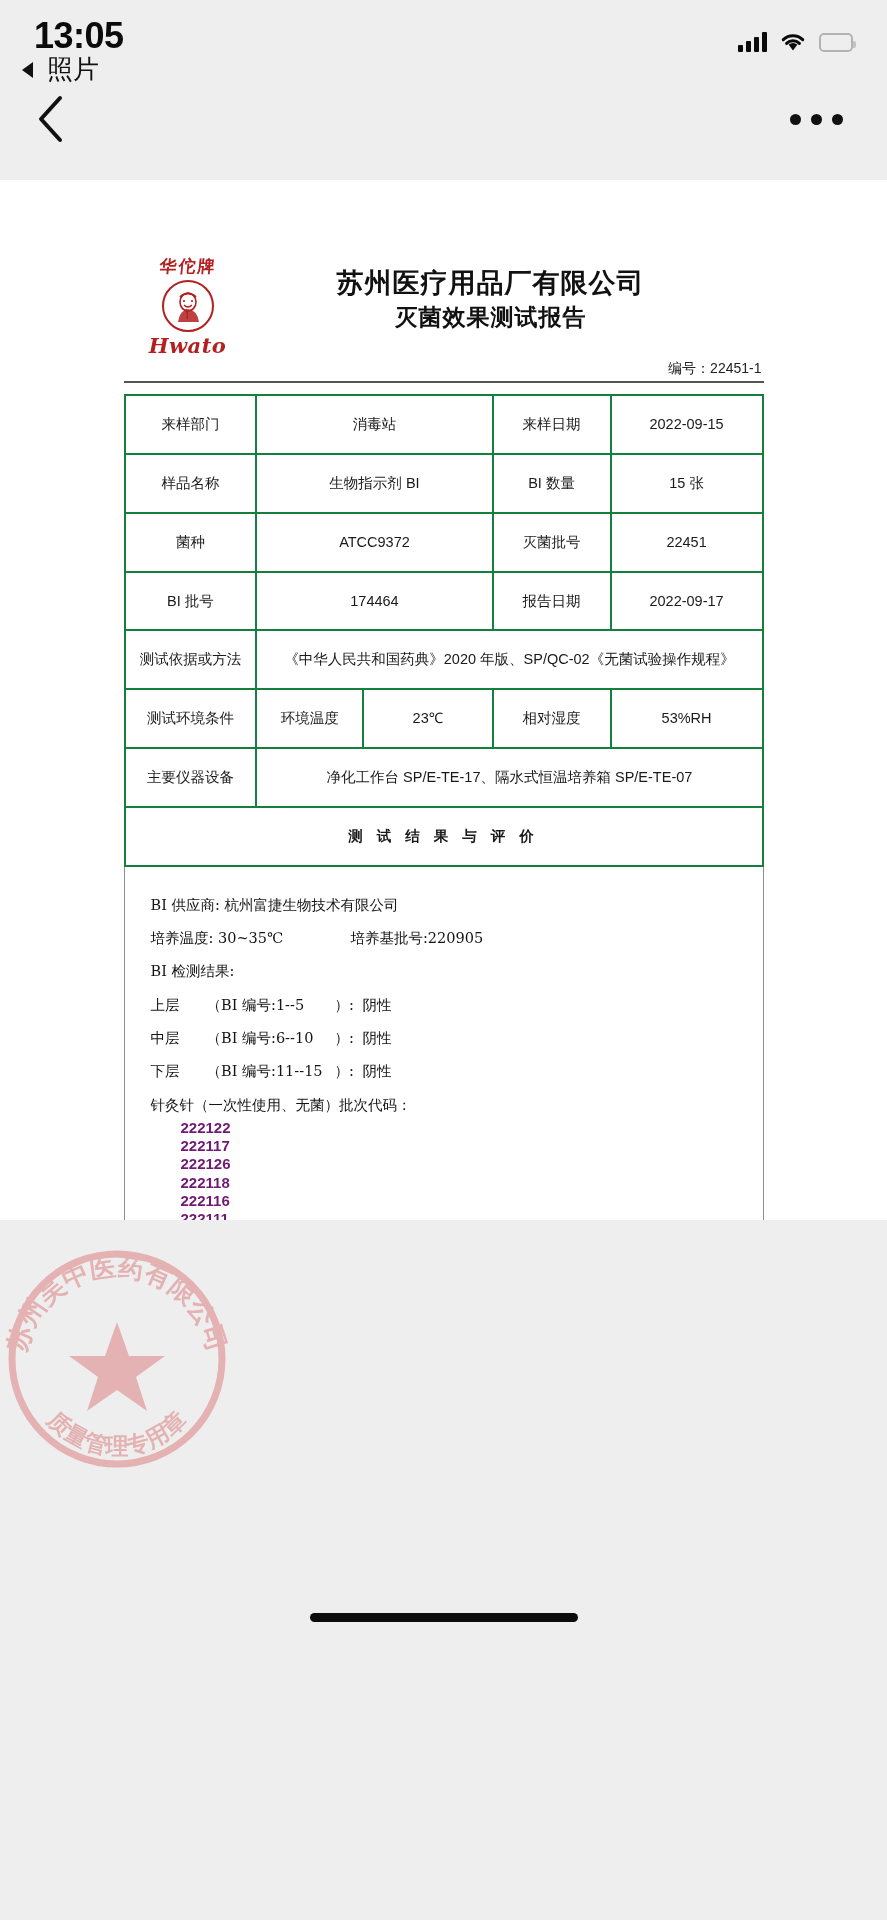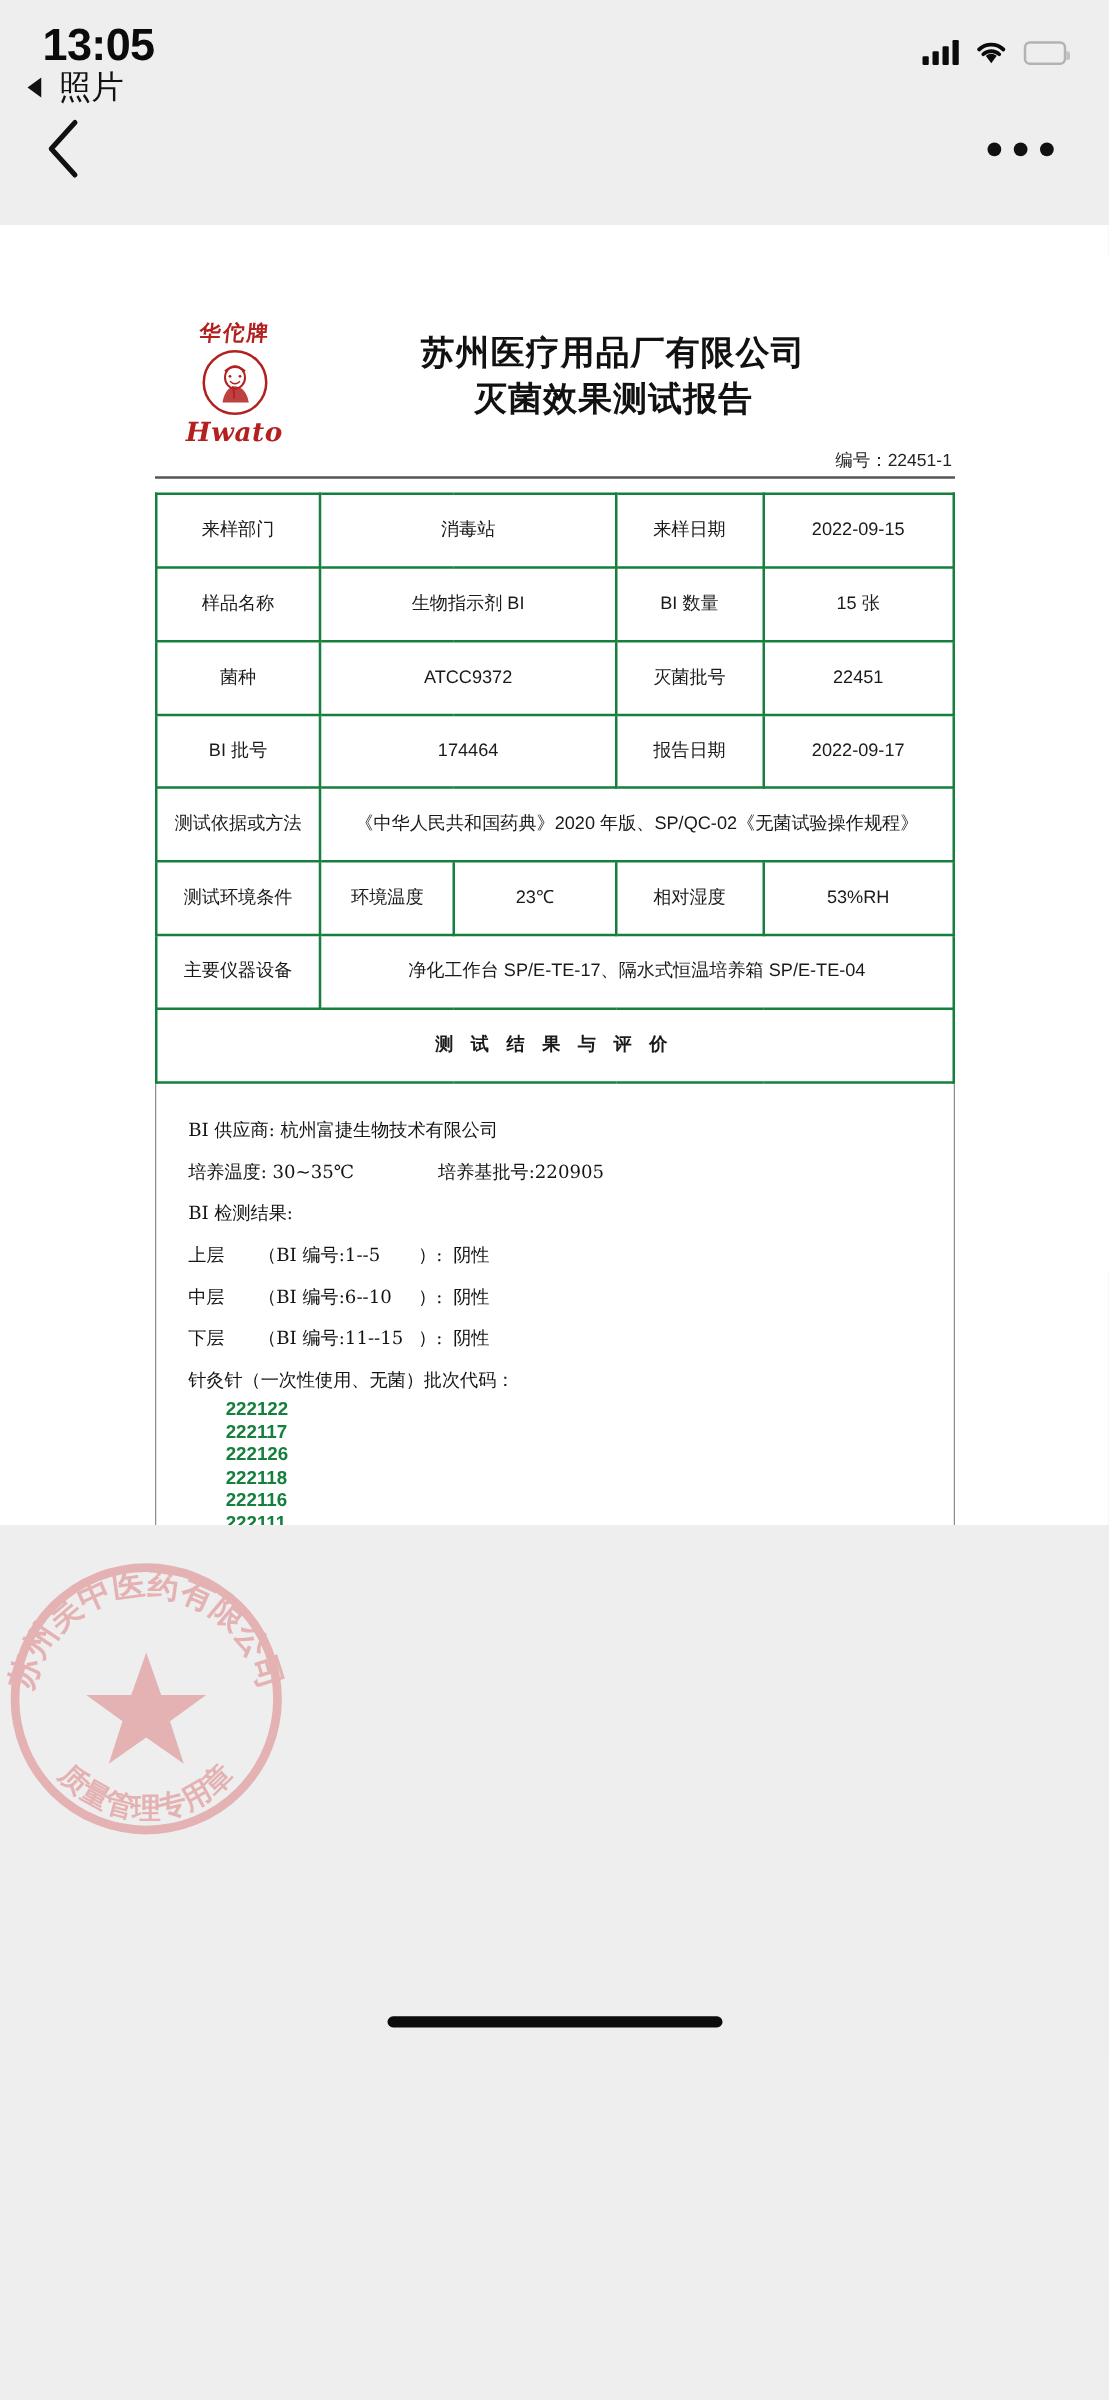--- a/index.html
+++ b/index.html
@@ -117,21 +117,21 @@
     margin-top:0;
   }
   .titles { flex:1; text-align:center; padding-right:30px; padding-top:12px; }
   .doc-title {
     font-family:"DejaVu Serif", serif;
     font-size:27px; font-weight:700; color:#111;
     letter-spacing:1px; line-height:1.35;
   }
   .doc-sub {
     font-family:"DejaVu Serif", serif;
-    font-size:27px; font-weight:700; color:#111;
+    font-size:23px; font-weight:700; color:#111;
     letter-spacing:1px; line-height:1.4;
   }
   .docnum {
     text-align:right;
     font-size:14px; color:#222;
     font-family:"DejaVu Serif", serif;
     margin-top:2px; padding-right:2px;
   }
   .docnum b { font-family:"Liberation Sans", sans-serif; font-weight:400; }
   .rule { border-bottom:2px solid #555; margin-top:3px; }
@@ -176,21 +176,21 @@
     color:#141414;
   }
   .results p { margin-bottom:13px; line-height:1.4; }
   .res-line { display:flex; }
   .res-line .c1 { width:56px; }
   .res-line .c2 { width:128px; }
   .res-line .c3 { width:28px; }
   .codes { margin-top:2px; padding-left:30px; line-height:1.22; }
   .codes div {
     font-family:"Liberation Sans", sans-serif;
-    font-size:15px; font-weight:600; color:#15803d;
+    font-size:15px; font-weight:600; color:#701a75;
   }
 
   
   .sigrow {
     display:flex; justify-content:space-between;
     margin-top:17px;
     font-family:"DejaVu Serif", serif;
     font-size:14.5px; color:#141414;
     position:relative;
   }
@@ -350,21 +350,21 @@
       </tr>
       <tr>
         <td class="lbl">测试环境条件</td>
         <td style="width:95px">环境温度</td>
         <td style="width:115px">23℃</td>
         <td class="lbl2">相对湿度</td>
         <td class="val2">53%RH</td>
       </tr>
       <tr>
         <td class="lbl">主要仪器设备</td>
-        <td colspan="4" style="height:40px">净化工作台 SP/E-TE-17、隔水式恒温培养箱 SP/E-TE-04</td>
+        <td colspan="4" style="height:40px">净化工作台 SP/E-TE-17、隔水式恒温培养箱 SP/E-TE-07</td>
       </tr>
       <tr>
         <td colspan="5" class="section-hd">测 试 结 果 与 评 价</td>
       </tr>
     </tbody>
       </table>
 
     <div class="results">
       <p>BI 供应商: 杭州富捷生物技术有限公司</p>
       <p>

